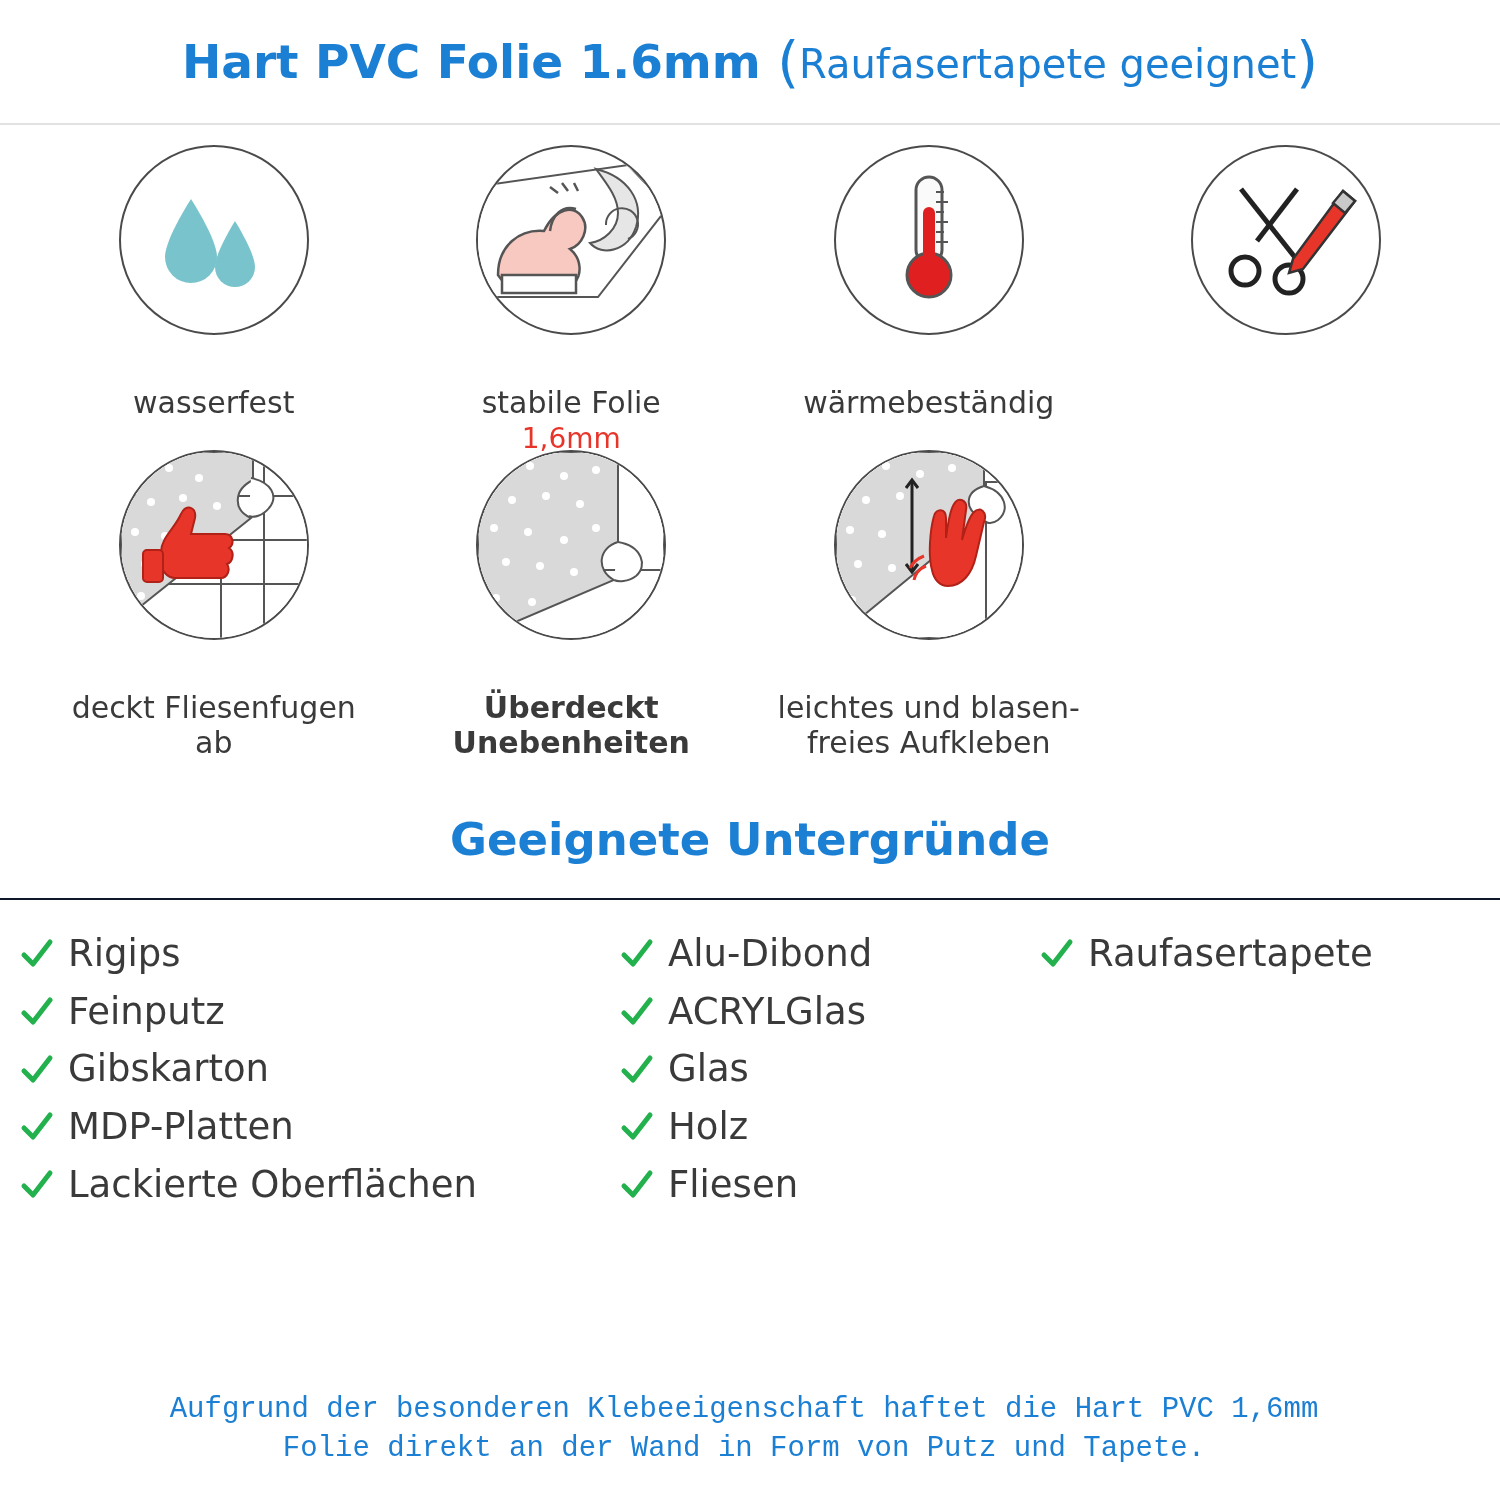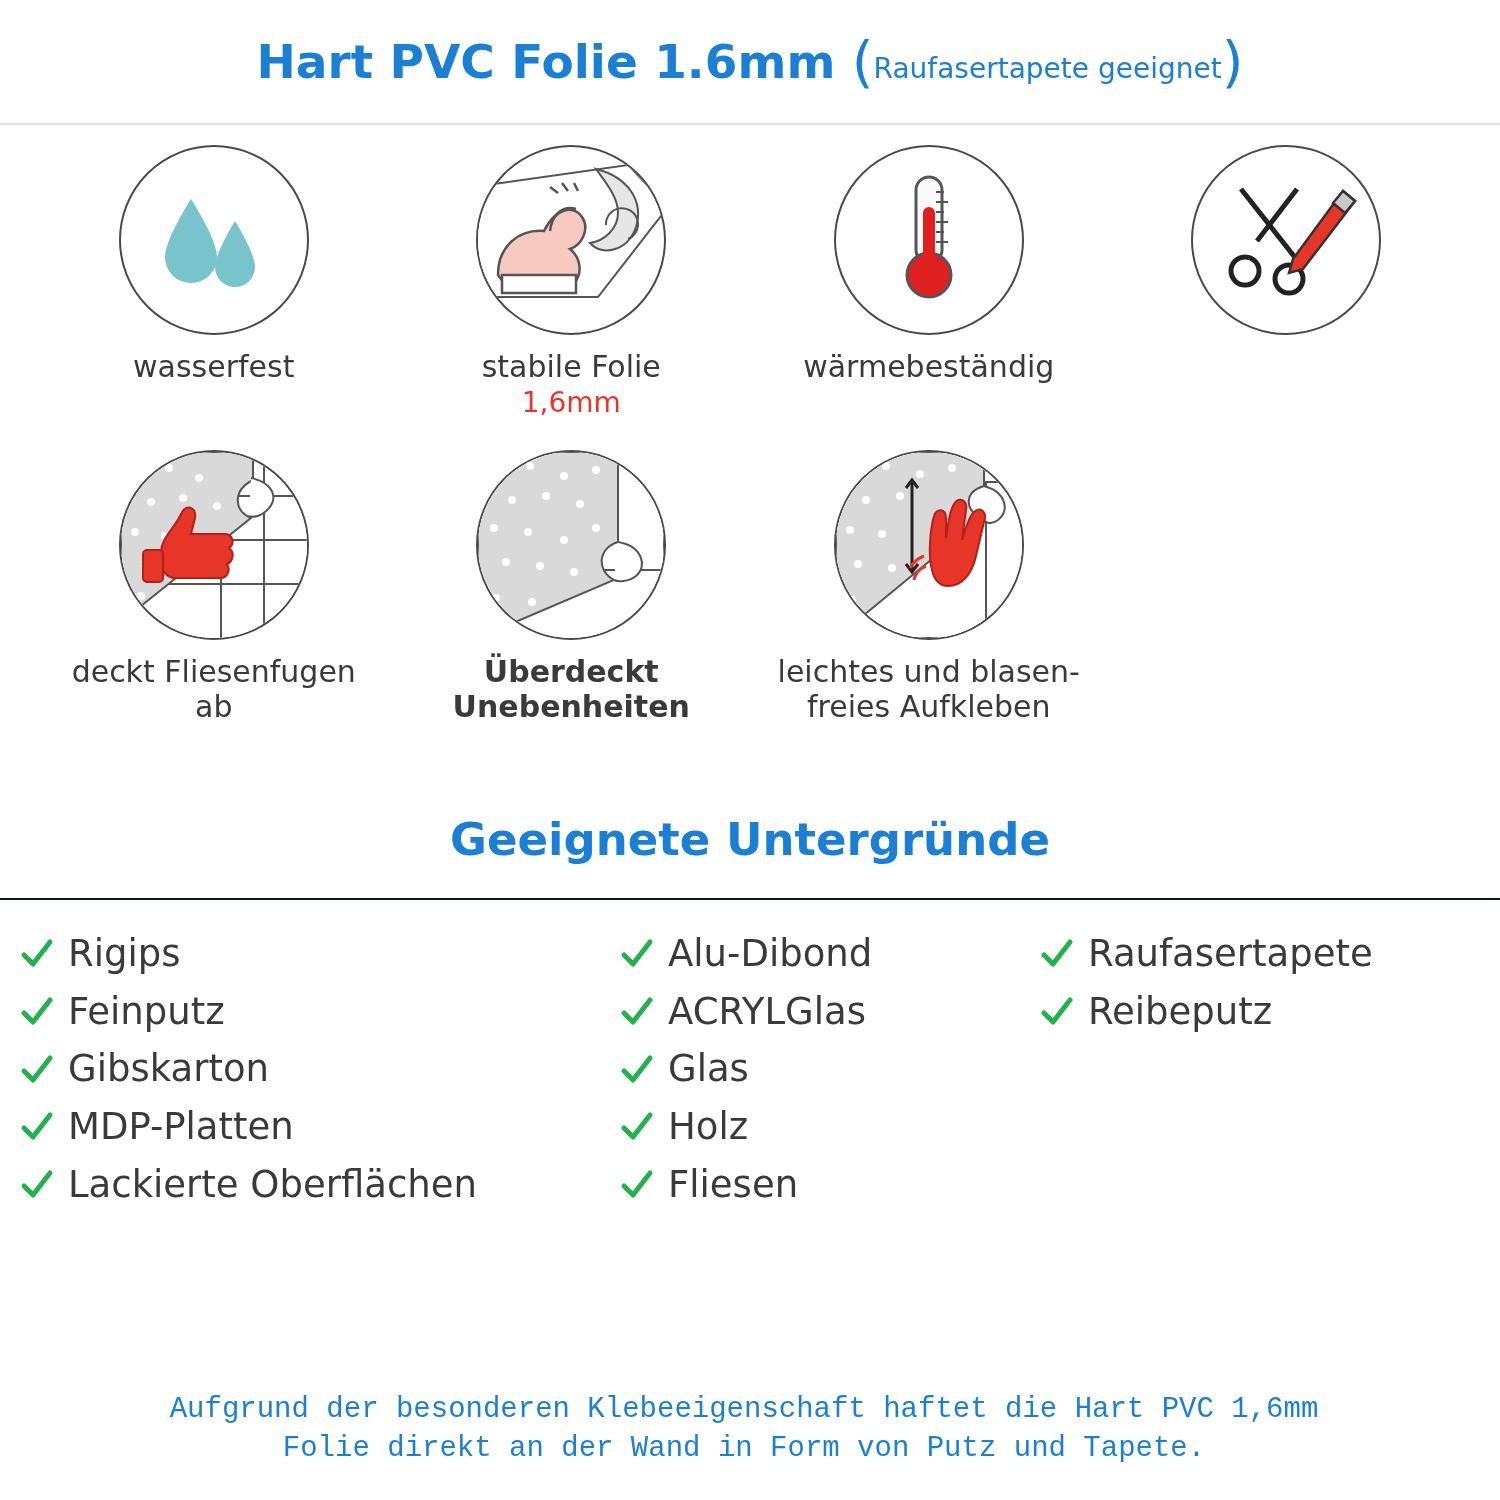--- a/index.html
+++ b/index.html
@@ -33,40 +33,41 @@
   .header-title {
     font-size: 47px;
     color: #1b7fd4;
     white-space: nowrap;
   }
   .header-title .main {
     font-weight: bold;
   }
   .header-title .paren {
     font-weight: normal;
-    font-size: 28px;
+    font-size: 40px;
   }
   .header-title .paren-big {
     font-weight: normal;
     font-size: 56px;
     vertical-align: -3px;
   }
 
   
   .features {
     display: grid;
     grid-template-columns: repeat(4, 1fr);
     grid-template-rows: 305px 330px;
     padding: 20px 35px 0 35px;
     box-sizing: border-box;
   }
   .feature {
     display: flex;
     flex-direction: column;
     align-items: center;
+    gap: 36px;
   }
   .circle {
     width: 186px;
     height: 186px;
     border-radius: 50%;
     border: 2px solid #4a4a4a;
     overflow: hidden;
     position: relative;
     background: #ffffff;
     flex: none;
@@ -407,26 +408,20 @@
       </div>
     </div>
 
     <div class="list">
       <div class="list-item">
         <svg class="check" viewBox="0 0 34 34">
             <path d="M4 18 L13 27 L30 5" fill="none" stroke="#22b14c" stroke-width="5" stroke-linecap="round" stroke-linejoin="round"></path>
           </svg>
         <span>Raufasertapete</span>
       </div>
-      <div class="list-item">
-        <svg class="check" viewBox="0 0 34 34">
-            <path d="M4 18 L13 27 L30 5" fill="none" stroke="#22b14c" stroke-width="5" stroke-linecap="round" stroke-linejoin="round"></path>
-          </svg>
-        <span>Reibeputz</span>
-      </div>
     </div>
   </div>
 
   <div class="footer-note">
     <div>Aufgrund der besonderen Klebeeigenschaft haftet die Hart PVC 1,6mm</div>
     <div>Folie direkt an der Wand in Form von Putz und Tapete.</div>
   </div>
 
 </div>
 

